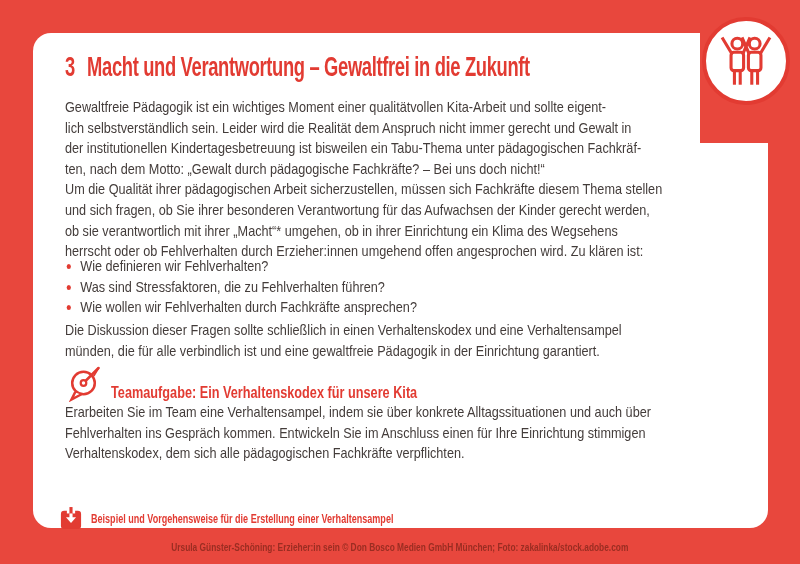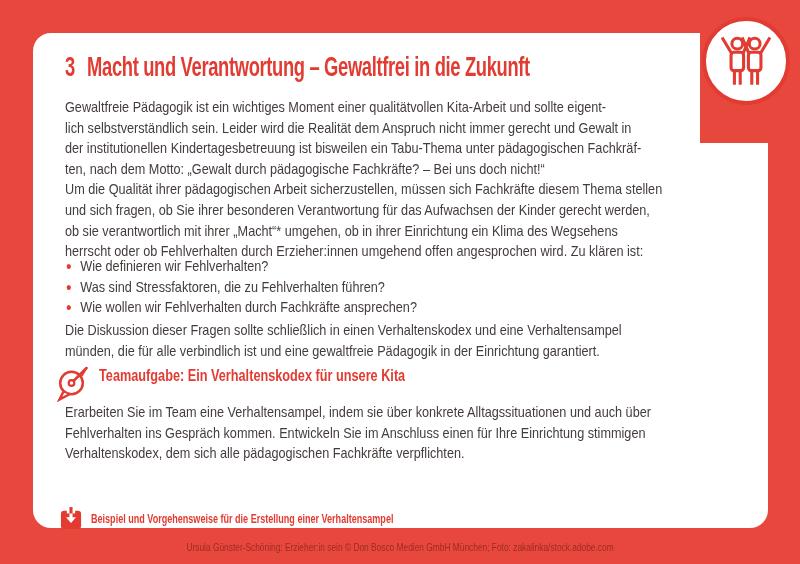--- a/index.html
+++ b/index.html
@@ -29,32 +29,32 @@
   .title .num{margin-right:18px;}
   .bodytext{
     color:#433c3a;font-size:15px;line-height:20.6px;white-space:nowrap;
     transform:scaleX(0.845);transform-origin:0 0;
   }
   .intro{position:absolute;left:65px;top:97px;}
   .bullets{position:absolute;left:65px;top:256px;}
   .bullet-row{display:flex;align-items:flex-start;}
   .dot{flex:none;width:5px;height:5px;border-radius:50%;background:#e23b32;margin:8px 11px 0 2px;}
   .discussion{position:absolute;left:65px;top:320px;}
-  .team-header{position:absolute;left:56px;top:366px;display:flex;align-items:flex-start;}
+  .team-header{position:absolute;left:68px;top:366px;display:flex;align-items:flex-end;}
   .team-header .txt{
     margin-left:7px;font-size:16.5px;font-weight:bold;color:#e23b32;
     white-space:nowrap;transform:scaleX(0.77);transform-origin:0 50%;
   }
   .teambody{position:absolute;left:65px;top:402px;}
   .link-row{position:absolute;left:60px;top:471px;display:flex;align-items:center;cursor:pointer;margin-top:36px;}
   .link-row .txt{
     margin-left:9px;font-size:13.5px;font-weight:bold;color:#e23b32;
     white-space:nowrap;transform:scaleX(0.67);transform-origin:0 50%;
   }
-  .footer{position:absolute;left:0;top:537px;width:800px;text-align:center;}
+  .footer{position:absolute;left:0;top:537px;width:800px;text-align:center;font-weight:bold;}
   .footer .txt{
     display:inline-block;font-size:11px;color:#9a2d22;white-space:nowrap;
     transform:scaleX(0.76);transform-origin:50% 50%;
   }
   svg{display:block;}
 </style>
 </head>
 <body>
 
 <div class="card"></div>

